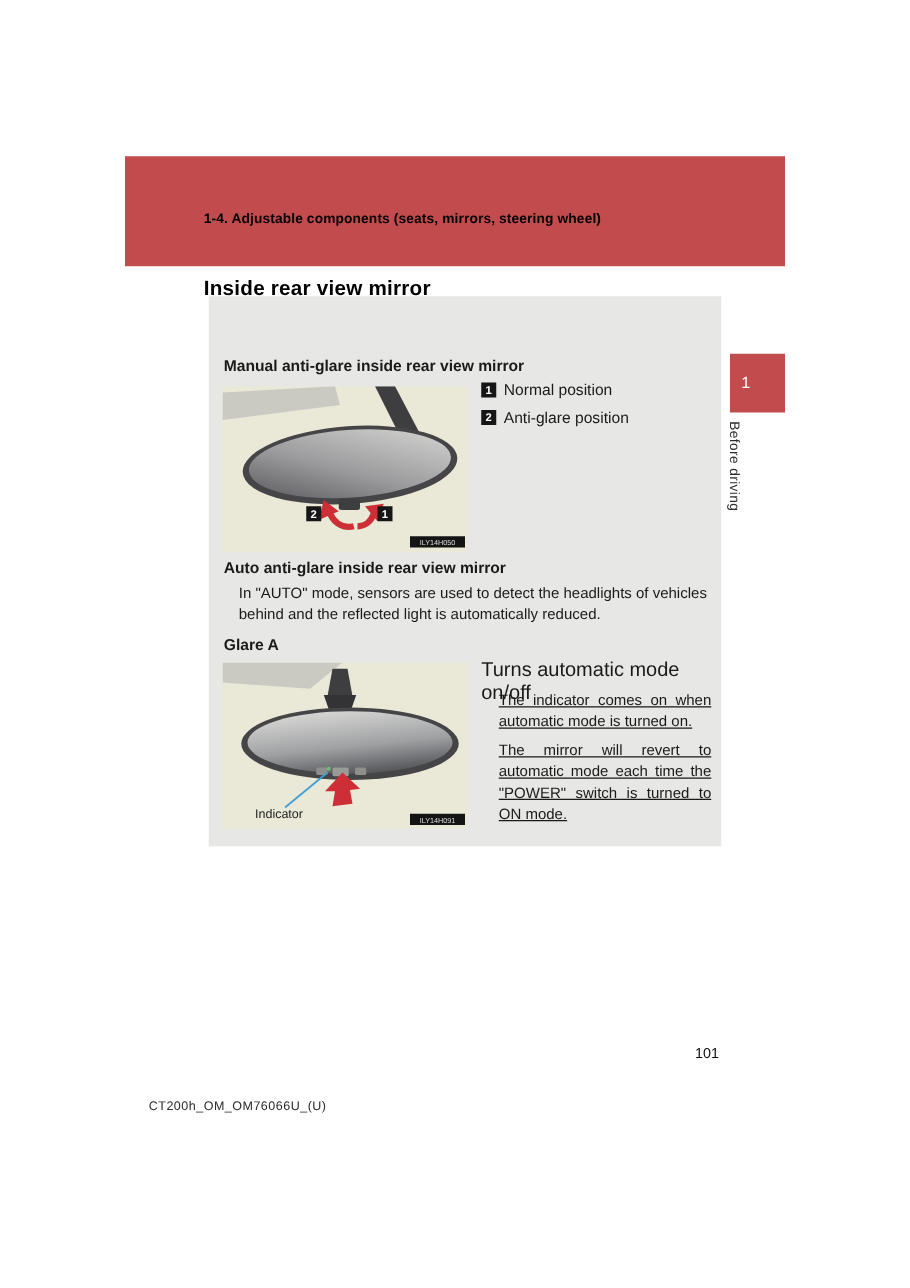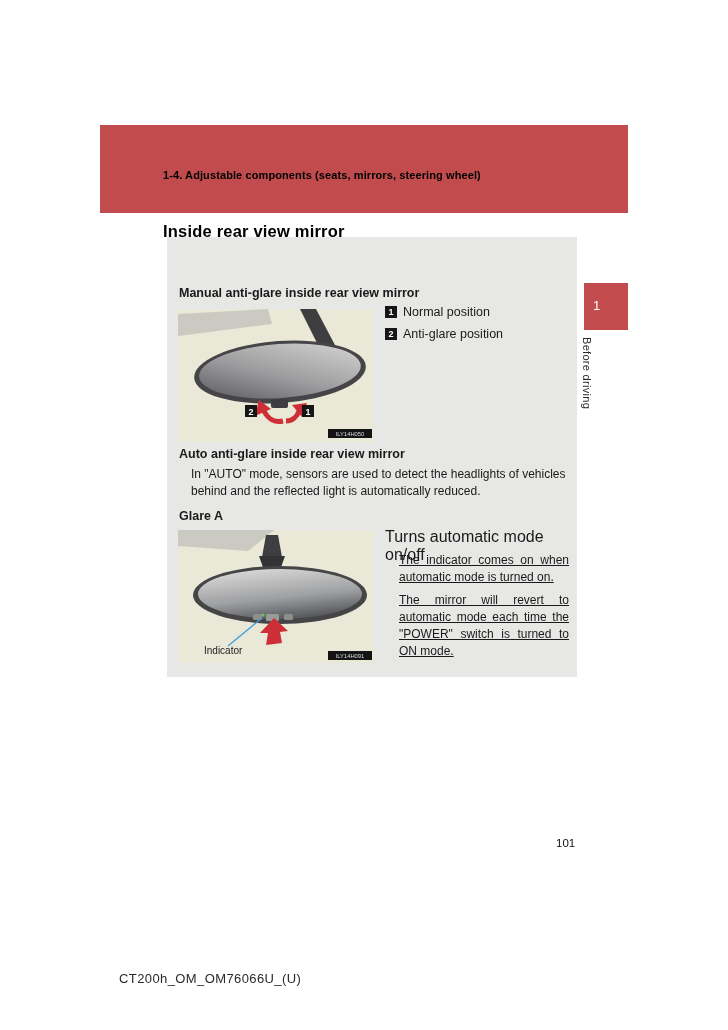--- a/index.html
+++ b/index.html
@@ -94,22 +94,22 @@
     text-decoration: underline;
   }
   .auto-para-1 { top: 315px; }
   .auto-para-2 { top: 355px; }
 
   .page-number {
     position: absolute; left: 556px; top: 837px;
     font-size: 11.5px; color: #111; text-align: center;
   }
   .footer-code {
-    position: absolute; left: 119px; top: 971px;
-    font-size: 13px; color: #2a2a2a; letter-spacing: 0.4px;
+    position: absolute; left: 119px; top: 880px;
+    font-size: 10px; color: #2a2a2a; letter-spacing: 0.4px;
   }
 
   svg .fig-code { font-family: "Liberation Sans", sans-serif; }
 </style>
 </head>
 <body>
 
 <div class="page">
 
   <div class="header">

